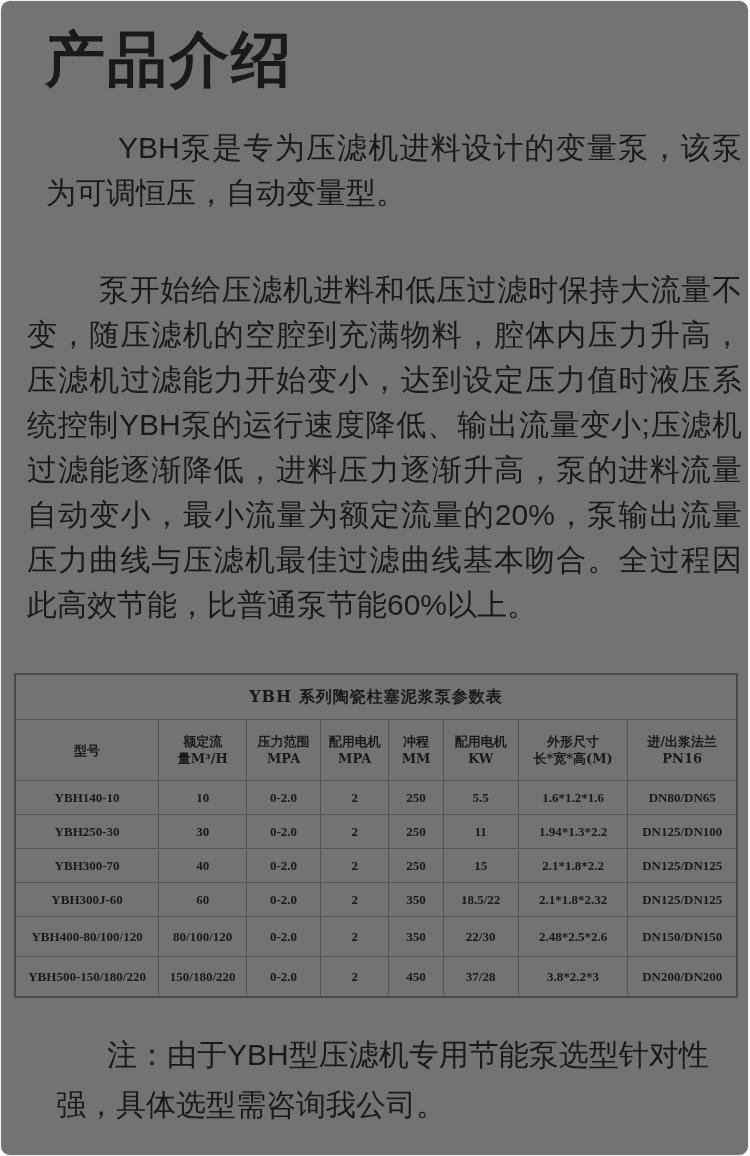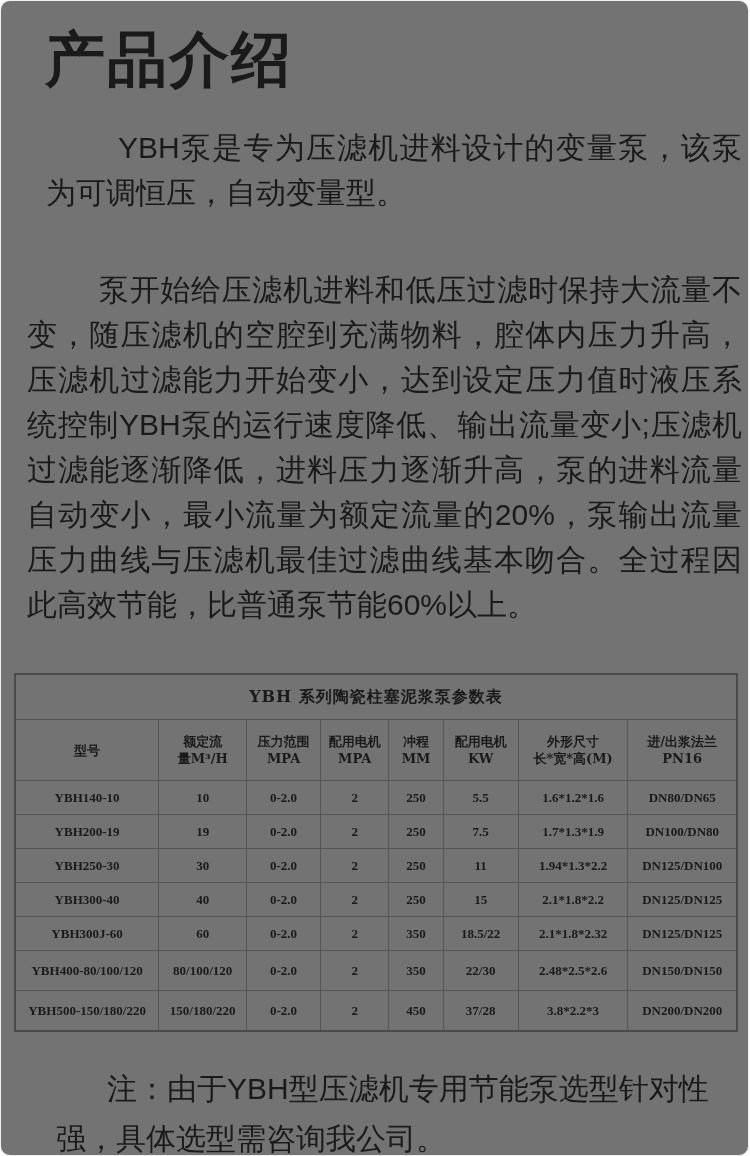--- a/index.html
+++ b/index.html
@@ -143,41 +143,31 @@
           <td>YBH140-10</td>
           <td>10</td>
           <td>0-2.0</td>
           <td>2</td>
           <td>250</td>
           <td>5.5</td>
           <td>1.6*1.2*1.6</td>
           <td>DN80/DN65</td>
         </tr>
         <tr>
-          <td>YBH200-19</td>
-          <td>19</td>
-          <td>0-2.0</td>
-          <td>2</td>
-          <td>250</td>
-          <td>7.5</td>
-          <td>1.7*1.3*1.9</td>
-          <td>DN100/DN80</td>
-        </tr>
-        <tr>
           <td>YBH250-30</td>
           <td>30</td>
           <td>0-2.0</td>
           <td>2</td>
           <td>250</td>
           <td>11</td>
           <td>1.94*1.3*2.2</td>
           <td>DN125/DN100</td>
         </tr>
         <tr>
-          <td>YBH300-40</td>
+          <td>YBH300-70</td>
           <td>40</td>
           <td>0-2.0</td>
           <td>2</td>
           <td>250</td>
           <td>15</td>
           <td>2.1*1.8*2.2</td>
           <td>DN125/DN125</td>
         </tr>
         <tr>
           <td>YBH300J-60</td>

